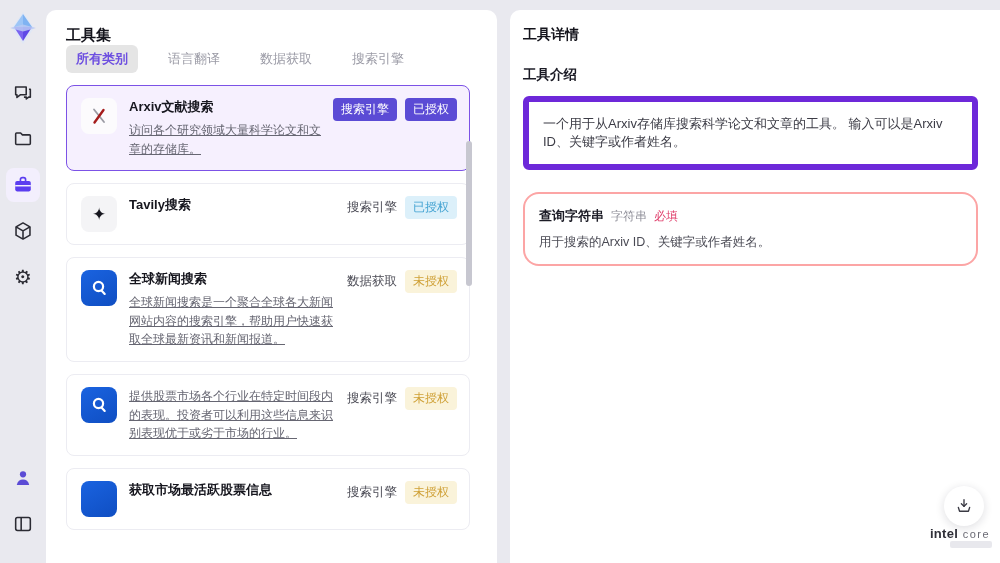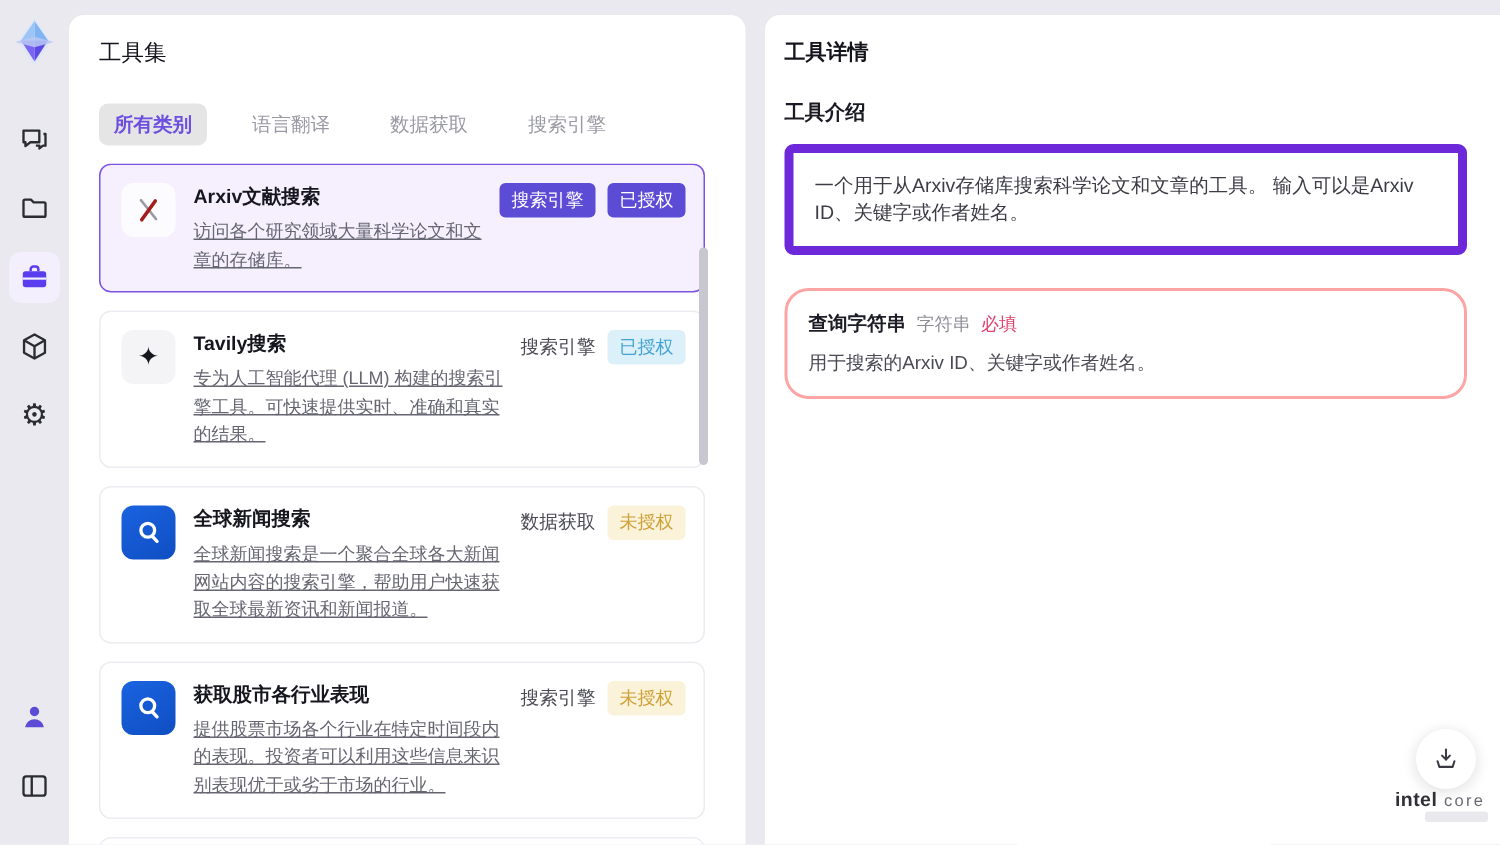--- a/index.html
+++ b/index.html
@@ -13,21 +13,21 @@
   .nav-item { width:34px; height:34px; margin-bottom:12px; border-radius:8px; display:flex; align-items:center; justify-content:center; cursor:pointer; }
   .nav-item.active { background:#f3effd; }
   .nav-item svg { display:block; }
   .nav-gear { font-size:20px; color:#2b2b33; line-height:1; }
   .side-spacer { flex:1; }
 
   
   .list-panel { position:absolute; left:46px; top:10px; width:451px; height:553px; background:#fff; border-radius:10px 10px 0 0; padding:16px 0 0 20px; }
   .detail-panel { position:absolute; left:510px; top:10px; width:490px; height:553px; background:#ffffff; border-radius:10px 0 0 0; padding:16px 22px 0 13px; }
 
-  .panel-title { font-size:15px; font-weight:normal; color:#14141c; margin-bottom:24px; }
+  .panel-title { font-size:15px; font-weight:bold; color:#14141c; margin-bottom:0; }
 
   
   .tabs { display:flex; align-items:center; gap:20px; margin-bottom:12px; font-size:13px; }
   .tab { color:#9a9aa5; padding:5px 10px; border-radius:6px; cursor:pointer; white-space:nowrap; }
   .tab.active { color:#6d4fe0; background:#e5e5e5; font-weight:bold; }
 
   
   .cards { position:relative; width:412px; height:478px; overflow:hidden; }
   .card { display:flex; align-items:flex-start; width:404px; padding:12px 12px 12px 14px; background:#fff; border:1px solid #ececf2; border-radius:8px; margin-bottom:12px; cursor:pointer; }
   .card.selected { background:#f6f0fe; border:1px solid #7c52e6; }
@@ -157,21 +157,20 @@
           <span class="badge solid">已授权</span>
         </div>
       </div>
 
       <div class="card">
         <div class="tool-icon lightbg">
           <span class="sparkle">✦</span>
         </div>
         <div class="tool-main">
           <div class="tool-name">Tavily搜索</div>
-          <div class="tool-desc">专为人工智能代理 (LLM) 构建的搜索引擎工具。可快速提供实时、准确和真实的结果。</div>
         </div>
         <div class="tool-tags">
           <span class="cat-text">搜索引擎</span>
           <span class="badge ok">已授权</span>
         </div>
       </div>
 
       <div class="card">
         <div class="tool-icon bluebg">
           <svg width="20" height="20" viewBox="0 0 20 20" fill="none">
@@ -190,21 +189,20 @@
       </div>
 
       <div class="card">
         <div class="tool-icon bluebg">
           <svg width="20" height="20" viewBox="0 0 20 20" fill="none">
             <circle cx="9.5" cy="8.5" r="4.6" stroke="#fff" stroke-width="2.2"></circle>
             <path d="M12.5 12.5l3.2 3.4" stroke="#fff" stroke-width="2.2" stroke-linecap="round"></path>
           </svg>
         </div>
         <div class="tool-main">
-          <div class="tool-name">获取股市各行业表现</div>
           <div class="tool-desc">提供股票市场各个行业在特定时间段内的表现。投资者可以利用这些信息来识别表现优于或劣于市场的行业。</div>
         </div>
         <div class="tool-tags">
           <span class="cat-text">搜索引擎</span>
           <span class="badge no">未授权</span>
         </div>
       </div>
 
       <div class="card">
         <div class="tool-icon bluebg">

